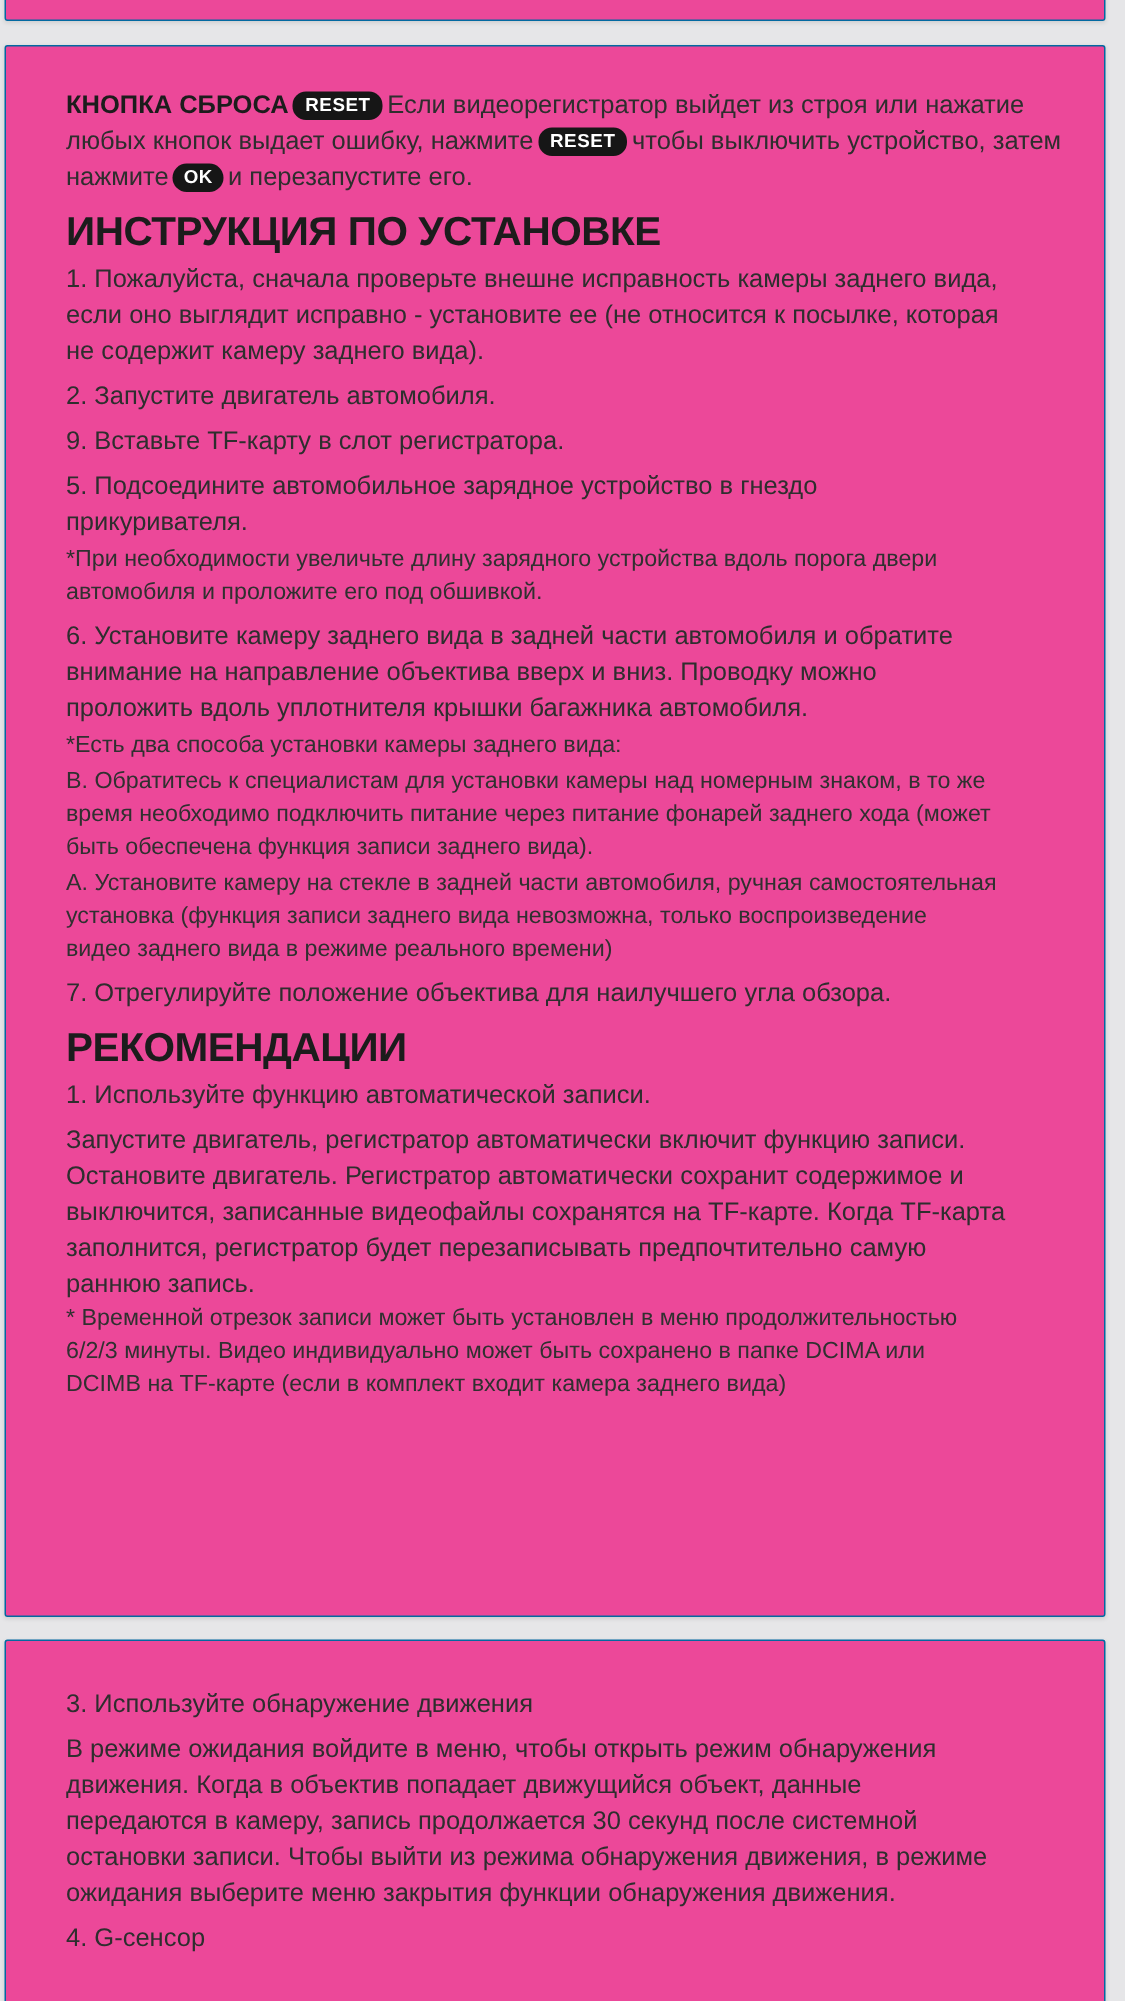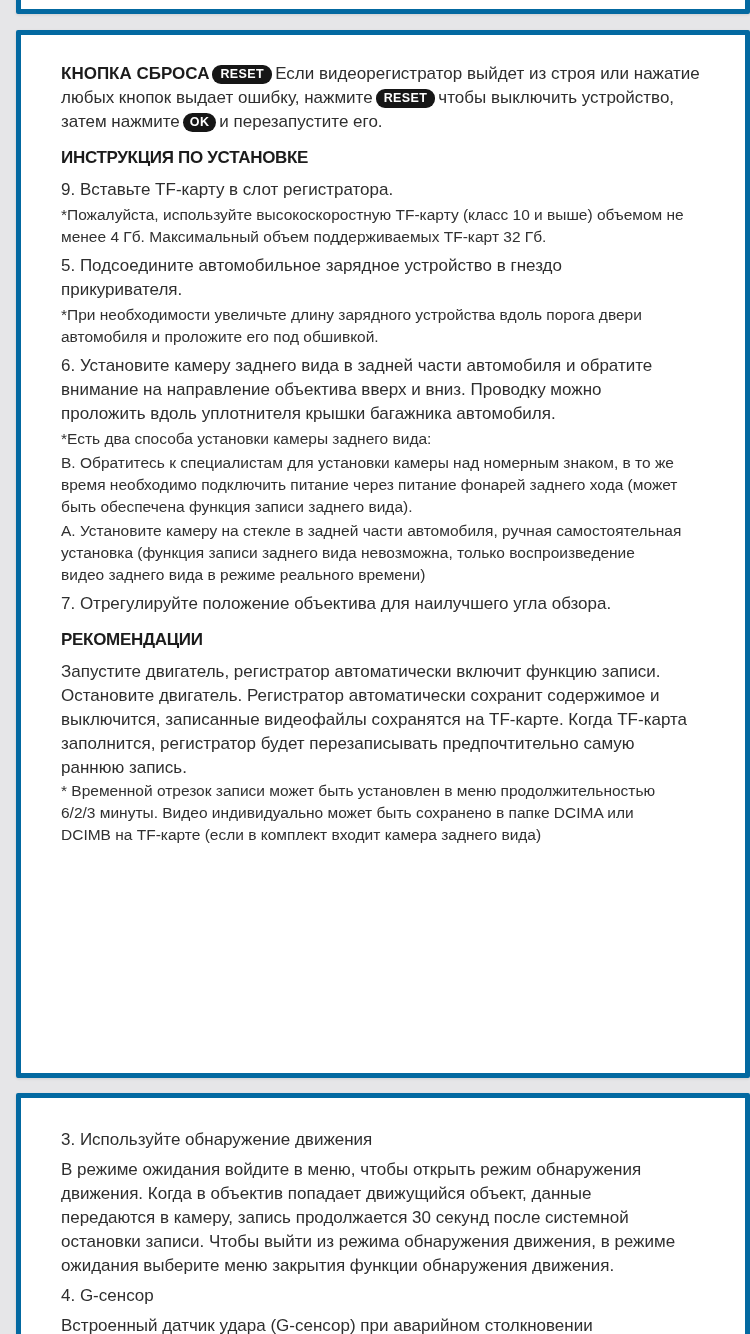--- a/index.html
+++ b/index.html
@@ -4,43 +4,43 @@
 <style>
   html,body{margin:0;padding:0;}
   body{
     width:750px;height:1334px;
     background:#e6e6e8;
     font-family:"Liberation Sans",sans-serif;
     position:relative;overflow:hidden;
     color:#2e2e2e;
   }
   .page{
-    position:absolute;left:16px;width:734px;
-    background:#ffffff;
-    border:5px solid #0369a1;
+    position:absolute;left:3px;width:734px;
+    background:#ec4899;
+    border:1px solid #0369a1;
     box-shadow:0 1px 3px rgba(0,0,0,0.10);
     box-sizing:border-box;
     border-radius:2px;
   }
   .page-prev{top:-8px;height:22px;}
   .page-main{top:30px;height:1048px;padding:27px 24px 0 40px;overflow:hidden;}
   .page-next{top:1093px;height:280px;padding:30px 24px 0 40px;overflow:hidden;}
   p{margin:0;}
   .body{
     font-size:17px;line-height:24px;color:#2e2e2e;
     margin-top:6px;white-space:pre-line;
   }
   .first{margin-top:0;}
   .note{
     font-size:15.5px;line-height:22px;color:#303030;
     margin-top:2px;white-space:pre-line;
   }
   .tight{margin-top:0;}
   h1{
-    font-size:17px;line-height:28px;font-weight:700;color:#1c1c1c;
+    font-size:27px;line-height:28px;font-weight:700;color:#1c1c1c;
     margin:10px 0 5px 0;letter-spacing:-0.3px;
   }
   .reset-para{white-space:normal;}
   .bold-lead{font-weight:700;color:#1c1c1c;}
   .badge{
     display:inline-block;background:#161616;color:#ffffff;
     font-weight:700;font-size:12.5px;line-height:17px;
     padding:1px 8px;border-radius:9px;vertical-align:1px;
     margin:0 3px;letter-spacing:0.4px;
   }
@@ -50,54 +50,56 @@
 <body>
 
 <div class="page page-prev"></div>
 
 <div class="page page-main">
 
   <p class="body first reset-para"><span class="bold-lead">КНОПКА СБРОСА</span><span class="badge">RESET</span><span>Если видеорегистратор выйдет из строя или нажатие любых кнопок выдает ошибку, нажмите</span><span class="badge">RESET</span><span>чтобы выключить устройство, затем нажмите</span><span class="badge badge-ok">OK</span><span>и перезапустите его.</span></p>
 
   <h1>ИНСТРУКЦИЯ ПО УСТАНОВКЕ</h1>
 
+  <p class="body">1. Пожалуйста, сначала проверьте внешне исправность камеры заднего вида,
+если оно выглядит исправно - установите ее (не относится к посылке, которая
+не содержит камеру заднего вида).</p>
+  <p class="body">2. Запустите двигатель автомобиля.</p>
   <p class="body">9. Вставьте TF-карту в слот регистратора.</p>
-  <p class="note">*Пожалуйста, используйте высокоскоростную TF-карту (класс 10 и выше) объемом не
-менее 4 Гб. Максимальный объем поддерживаемых TF-карт 32 Гб.</p>
   <p class="body">5. Подсоедините автомобильное зарядное устройство в гнездо
 прикуривателя.</p>
   <p class="note">*При необходимости увеличьте длину зарядного устройства вдоль порога двери
 автомобиля и проложите его под обшивкой.</p>
   <p class="body">6. Установите камеру заднего вида в задней части автомобиля и обратите
 внимание на направление объектива вверх и вниз. Проводку можно
 проложить вдоль уплотнителя крышки багажника автомобиля.</p>
   <p class="note">*Есть два способа установки камеры заднего вида:</p>
   <p class="note">В. Обратитесь к специалистам для установки камеры над номерным знаком, в то же
 время необходимо подключить питание через питание фонарей заднего хода (может
 быть обеспечена функция записи заднего вида).</p>
   <p class="note">А. Установите камеру на стекле в задней части автомобиля, ручная самостоятельная
 установка (функция записи заднего вида невозможна, только воспроизведение
 видео заднего вида в режиме реального времени)</p>
   <p class="body">7. Отрегулируйте положение объектива для наилучшего угла обзора.</p>
 
   <h1>РЕКОМЕНДАЦИИ</h1>
 
+  <p class="body">1. Используйте функцию автоматической записи.</p>
   <p class="body">Запустите двигатель, регистратор автоматически включит функцию записи.
 Остановите двигатель. Регистратор автоматически сохранит содержимое и
 выключится, записанные видеофайлы сохранятся на TF-карте. Когда TF-карта
 заполнится, регистратор будет перезаписывать предпочтительно самую
 раннюю запись.</p>
   <p class="note tight">* Временной отрезок записи может быть установлен в меню продолжительностью
 6/2/3 минуты. Видео индивидуально может быть сохранено в папке DCIMA или
 DCIMB на TF-карте (если в комплект входит камера заднего вида)</p>
 
 </div>
 
 <div class="page page-next">
   <p class="body first">3. Используйте обнаружение движения</p>
   <p class="body">В режиме ожидания войдите в меню, чтобы открыть режим обнаружения
 движения. Когда в объектив попадает движущийся объект, данные
 передаются в камеру, запись продолжается 30 секунд после системной
 остановки записи. Чтобы выйти из режима обнаружения движения, в режиме
 ожидания выберите меню закрытия функции обнаружения движения.</p>
   <p class="body">4. G-сенсор</p>
-  <p class="body">Встроенный датчик удара (G-сенсор) при аварийном столкновении</p>
 </div>
 
 </body></html>

